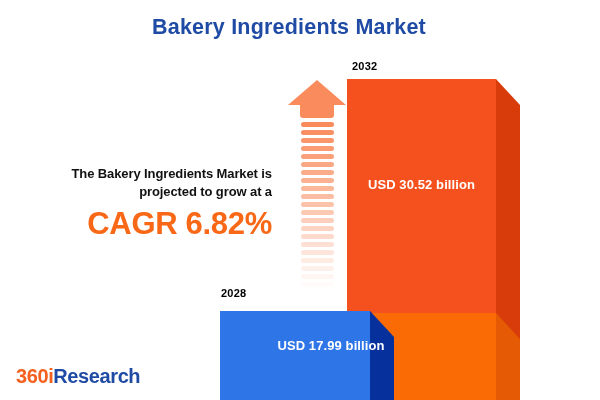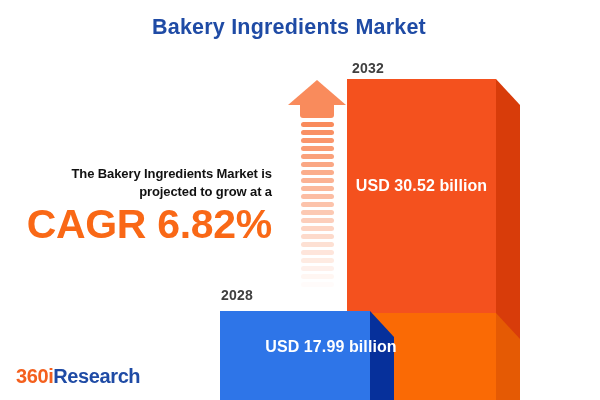--- a/index.html
+++ b/index.html
@@ -42,21 +42,21 @@
   }
   .caption-line {
     font-size: 13px;
     font-weight: bold;
     color: #111111;
     line-height: 18px;
     letter-spacing: -0.1px;
   }
   .cagr-value {
     margin-top: 6px;
-    font-size: 41px;
+    font-size: 31px;
     font-weight: bold;
     color: #F96816;
     letter-spacing: -0.3px;
     line-height: 34px;
   }
 
   
   .arrow-wrap {
     position: absolute;
     left: 288px;
@@ -114,29 +114,29 @@
     position: absolute;
     top: 0;
     height: 100%;
   }
   .bar-value {
     position: absolute;
     left: 0;
     width: 100%;
     text-align: center;
     color: #ffffff;
-    font-size: 16px;
+    font-size: 13px;
     font-weight: bold;
     letter-spacing: 0.1px;
   }
   .bar-year {
     position: absolute;
-    font-size: 14px;
-    font-weight: bold;
-    color: #404040;
+    font-size: 11px;
+    font-weight: bold;
+    color: #000000;
     letter-spacing: 0.2px;
   }
 
   
   #bar-2032 {
     left: 347px;
     top: 79px;
     width: 149px;
     height: 321px;
   }

